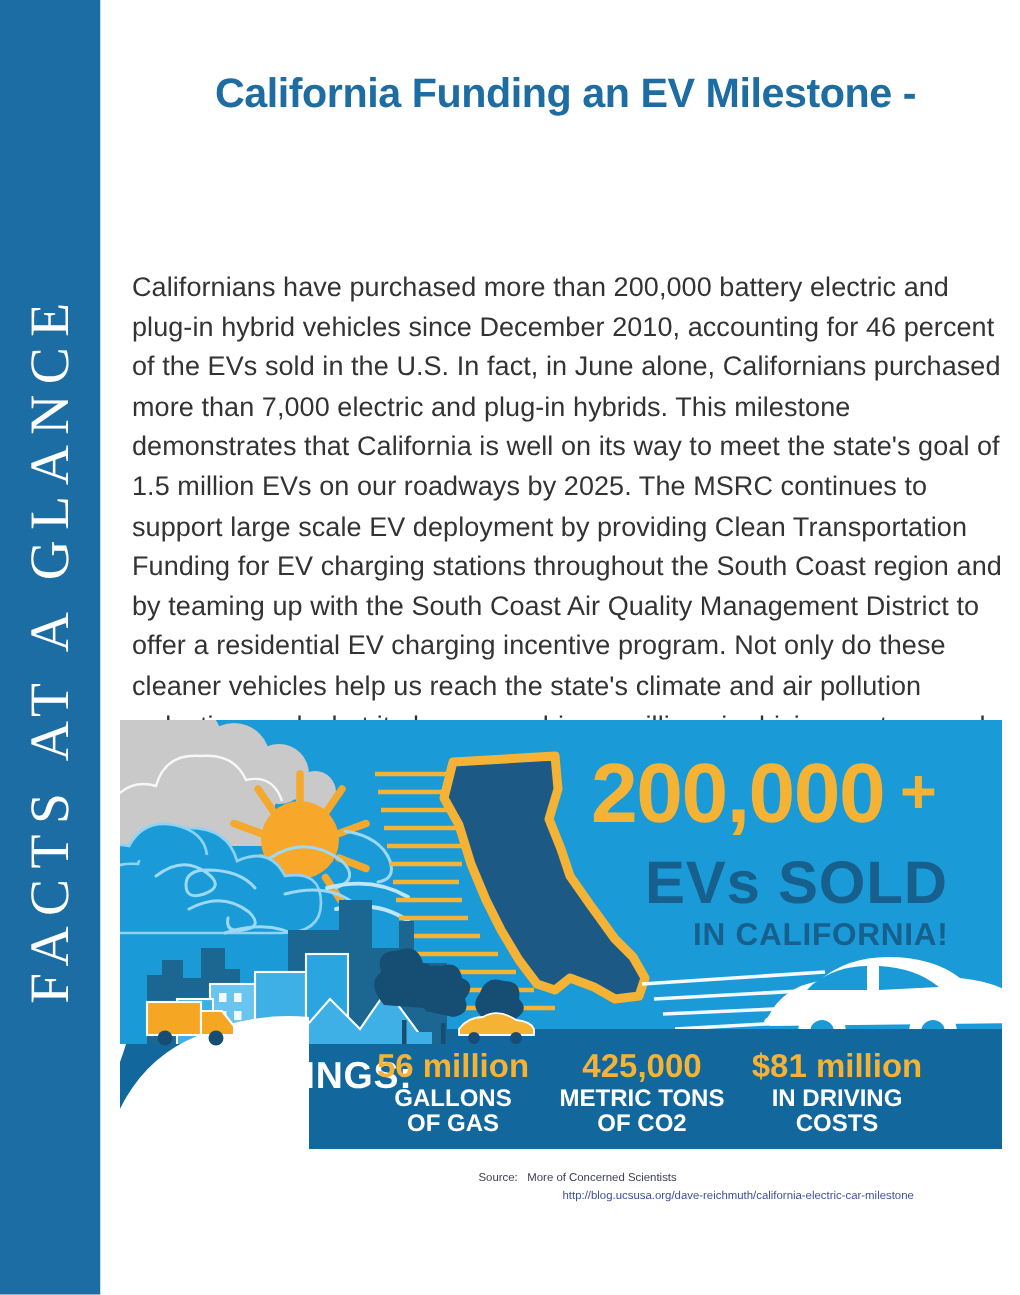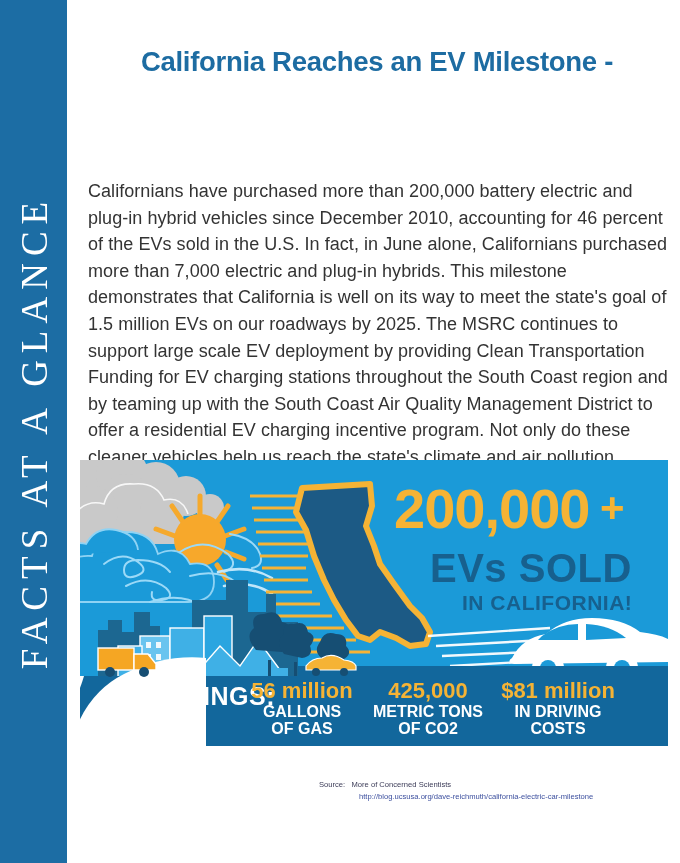--- a/index.html
+++ b/index.html
@@ -21,42 +21,42 @@
 
   #page-title{position:absolute;left:20px;top:44px;width:580px;
               color:#1d6ca2;font-size:27.5px;font-weight:bold;line-height:36px;
               text-align:center;letter-spacing:-0.3px;}
 
   #body-copy{position:absolute;left:21px;top:160px;width:580px;
              color:#333333;font-size:18px;line-height:26.6px;
              text-align:left;letter-spacing:0.05px;}
 
   
-  #infographic{position:absolute;left:13px;top:460px;width:588px;height:286px;
+  #infographic{position:absolute;left:13px;top:480px;width:588px;height:286px;
                background:#b91c1c;overflow:hidden;}
   #info-svg{position:absolute;left:0;top:0;}
 
   
   #source{position:absolute;left:252px;top:779px;font-size:7.6px;
           color:#3b3b57;line-height:12px;}
   #source .lbl{color:#3b3b57;}
   #source .org{color:#3b3b57;}
-  #source .url{color:#3c4f9e;display:block;margin-left:40px;}
+  #source .url{color:#3c4f9e;display:block;margin-left:56px;}
 </style>
 </head>
 <body>
 
 <div id="sidebar">
   <div id="sidebar-label">FACTS AT A GLANCE</div>
 </div>
 
 <div id="main">
 
   <div id="page-title">
-    <span>California Reaches an EV Milestone -</span><br>
+    <span>California Funding an EV Milestone -</span><br>
   </div>
 
   <p id="body-copy">Californians have purchased more than 200,000 battery electric and plug-in hybrid vehicles since December 2010, accounting for 46 percent of the EVs sold in the U.S. In fact, in June alone, Californians purchased more than 7,000 electric and plug-in hybrids. This milestone demonstrates that California is well on its way to meet the state's goal of 1.5 million EVs on our roadways by 2025. The MSRC continues to support large scale EV deployment by providing Clean Transportation Funding for EV charging stations throughout the South Coast region and by teaming up with the South Coast Air Quality Management District to offer a residential EV charging incentive program. Not only do these cleaner vehicles help us reach the state's climate and air pollution reduction goals, but it also saves drivers millions in driving costs - good for the environment and for the pocketbook.</p>
 
   <div id="infographic">
     <svg id="info-svg" width="588" height="286" viewBox="0 0 588 286">
       <defs>
         <clipPath id="frame">
             <rect x="0" y="0" width="588" height="286"></rect>
           </clipPath>

